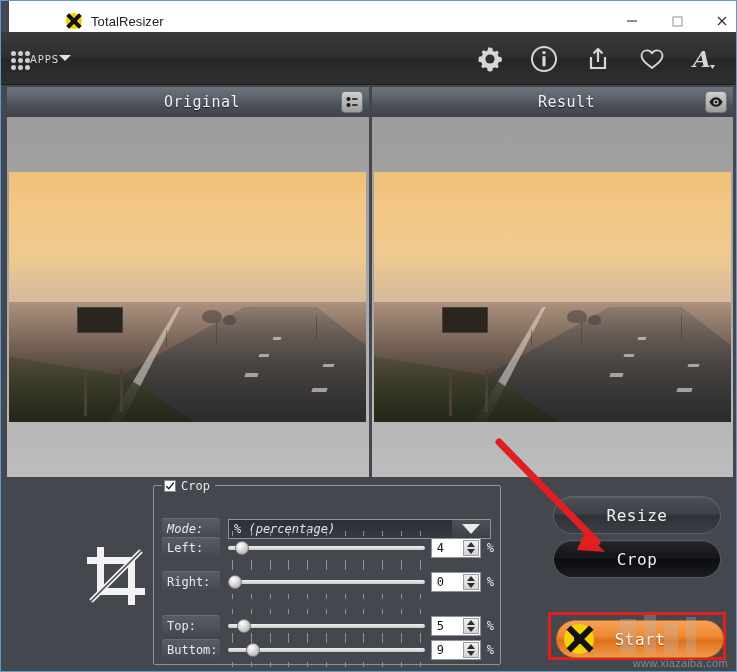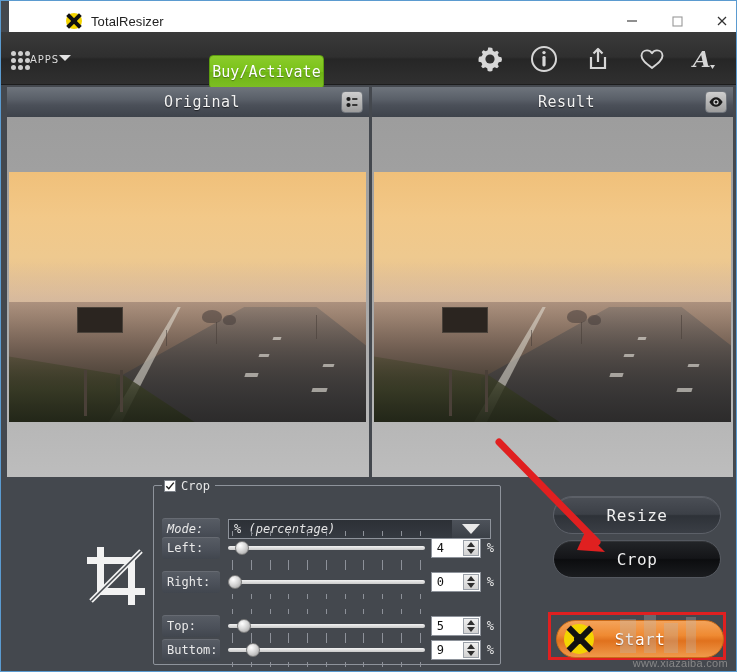--- a/index.html
+++ b/index.html
@@ -580,21 +580,20 @@
           <i></i>
           <i></i>
           <i></i>
           <i></i>
           <i></i>
       </div>
       <div class="apps-label">APPS</div>
       <div class="apps-caret"></div>
     </div>
 
-    <div class="buy-btn">Buy/Activate</div>
 
     <div class="tool-icons">
 
       <div class="tool-icon">
         <svg width="30" height="30" viewBox="0 0 30 30">
           <g fill="#d6d6d6">
             <path d="M15 3.5l2.3.6.5 2.6 1.9 1.1 2.4-1.1 1.7 1.7-1.1 2.4 1.1 1.9 2.6.5.6 2.3-.6 2.3-2.6.5-1.1 1.9 1.1 2.4-1.7 1.7-2.4-1.1-1.9 1.1-.5 2.6-2.3.6-2.3-.6-.5-2.6-1.9-1.1-2.4 1.1-1.7-1.7 1.1-2.4-1.1-1.9-2.6-.5L3.5 15l.6-2.3 2.6-.5 1.1-1.9-1.1-2.4 1.7-1.7 2.4 1.1 1.9-1.1.5-2.6z"></path>
           </g>
           <circle cx="15" cy="15" r="4.6" fill="#2f2f2f"></circle>
         </svg>

